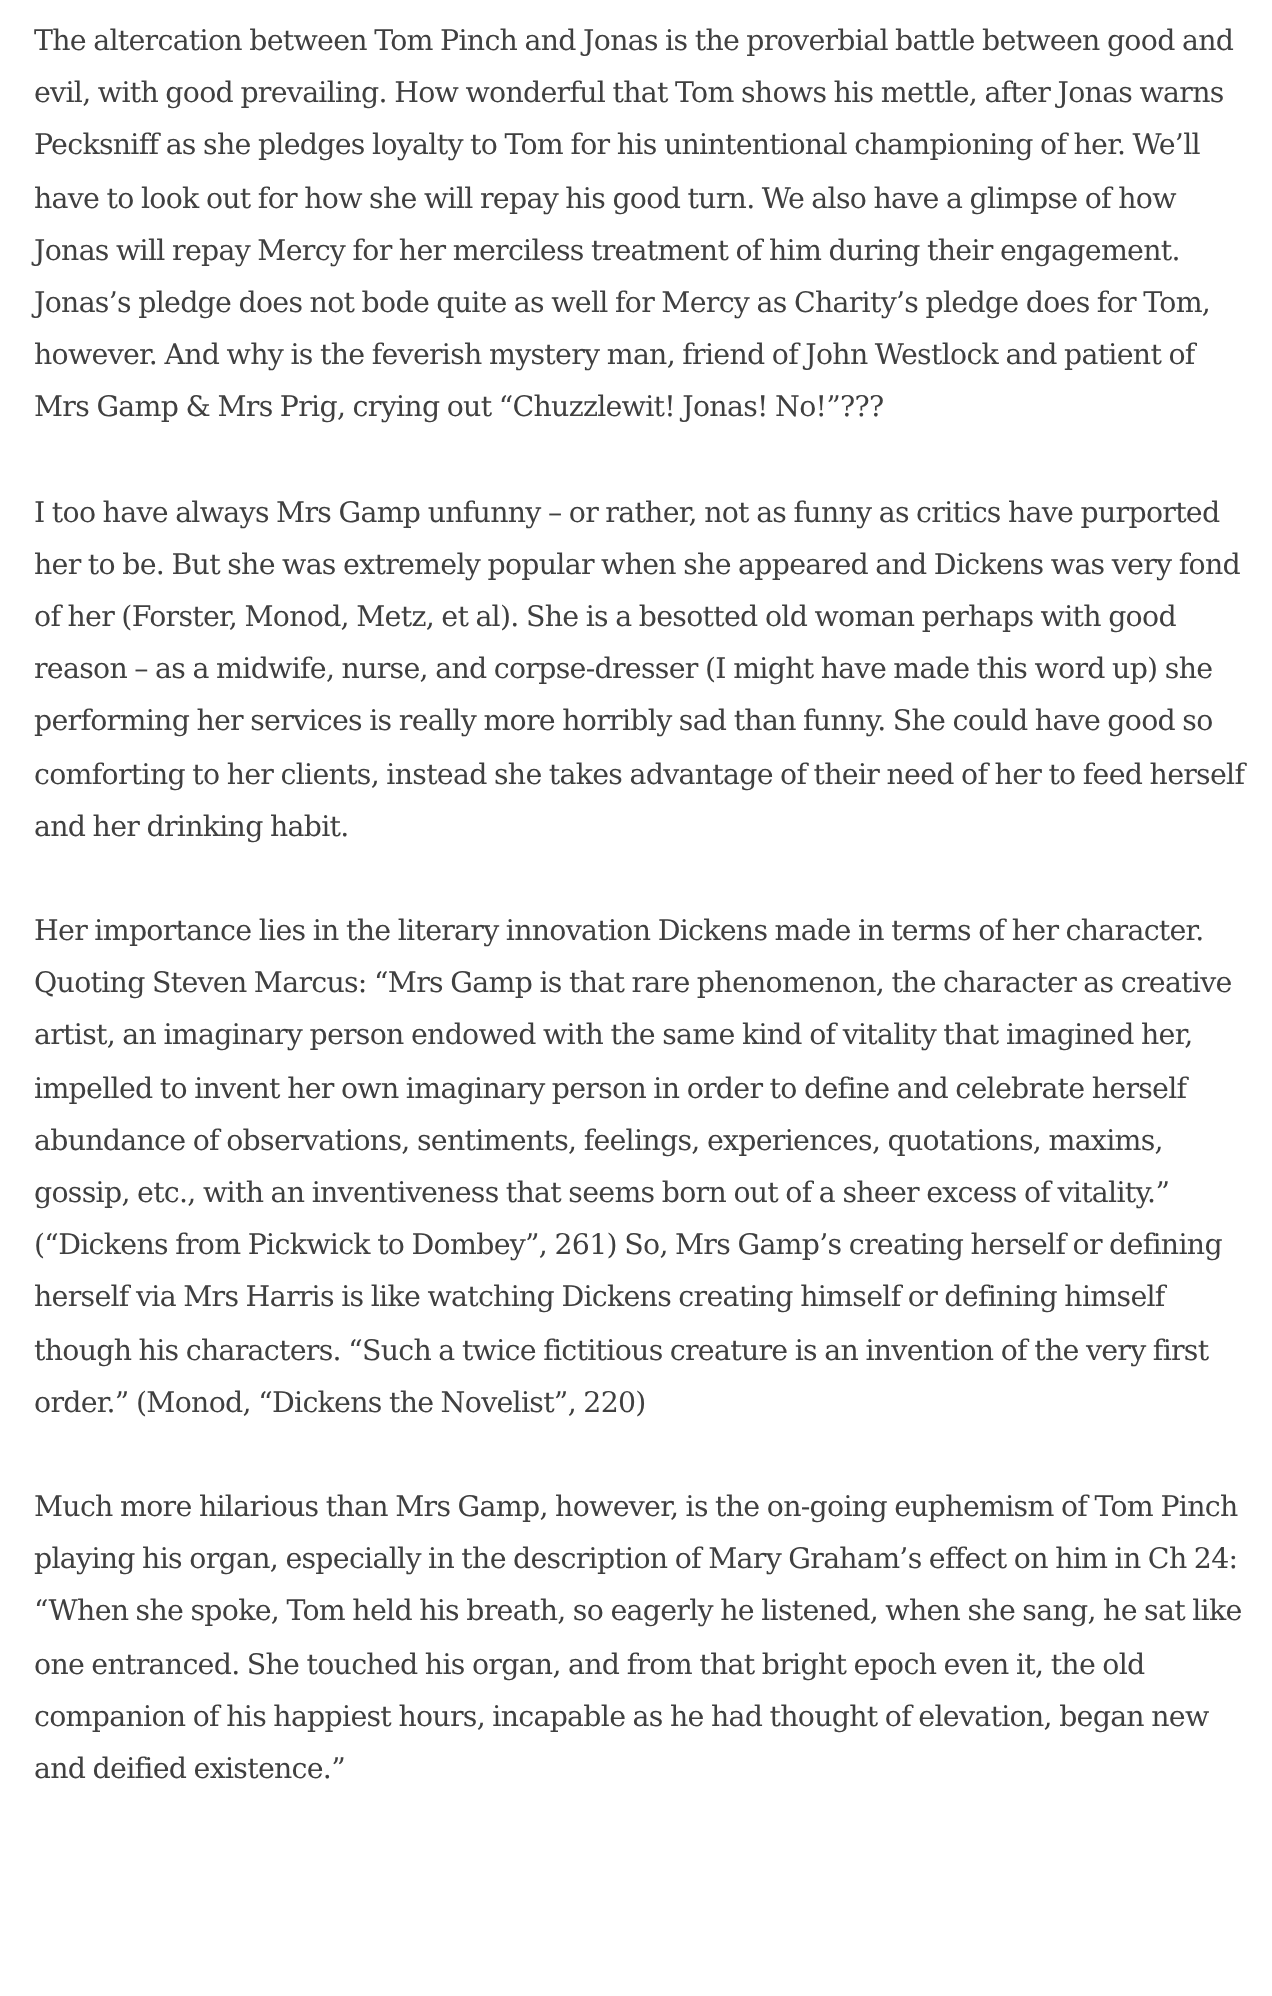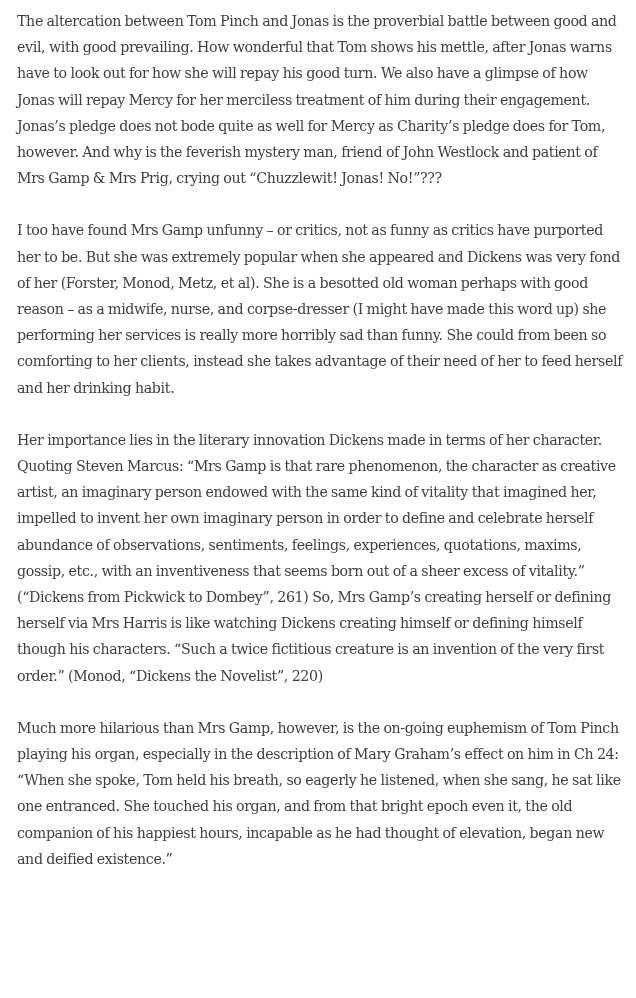--- a/index.html
+++ b/index.html
@@ -30,32 +30,33 @@
       white-space: nowrap;
     }
   </style>
 </head>
 <body>
 
 <div class="article">
   <p>
     <span class="line">The altercation between Tom Pinch and Jonas is the proverbial battle between good and</span>
     <span class="line">evil, with good prevailing. How wonderful that Tom shows his mettle, after Jonas warns</span>
+    <span class="line">Pecksniff as she pledges loyalty to Tom for his unintentional championing of her. We’ll</span>
     <span class="line">have to look out for how she will repay his good turn. We also have a glimpse of how</span>
     <span class="line">Jonas will repay Mercy for her merciless treatment of him during their engagement.</span>
     <span class="line">Jonas’s pledge does not bode quite as well for Mercy as Charity’s pledge does for Tom,</span>
     <span class="line">however. And why is the feverish mystery man, friend of John Westlock and patient of</span>
     <span class="line">Mrs Gamp &amp; Mrs Prig, crying out “Chuzzlewit! Jonas! No!”???</span>
   </p>
   <p>
-    <span class="line">I too have found Mrs Gamp unfunny – or critics, not as funny as critics have purported</span>
+    <span class="line">I too have always Mrs Gamp unfunny – or rather, not as funny as critics have purported</span>
     <span class="line">her to be. But she was extremely popular when she appeared and Dickens was very fond</span>
     <span class="line">of her (Forster, Monod, Metz, et al). She is a besotted old woman perhaps with good</span>
     <span class="line">reason – as a midwife, nurse, and corpse-dresser (I might have made this word up) she</span>
-    <span class="line">performing her services is really more horribly sad than funny. She could from been so</span>
+    <span class="line">performing her services is really more horribly sad than funny. She could have good so</span>
     <span class="line">comforting to her clients, instead she takes advantage of their need of her to feed herself</span>
     <span class="line">and her drinking habit.</span>
   </p>
   <p>
     <span class="line">Her importance lies in the literary innovation Dickens made in terms of her character.</span>
     <span class="line">Quoting Steven Marcus: “Mrs Gamp is that rare phenomenon, the character as creative</span>
     <span class="line">artist, an imaginary person endowed with the same kind of vitality that imagined her,</span>
     <span class="line">impelled to invent her own imaginary person in order to define and celebrate herself</span>
     <span class="line">abundance of observations, sentiments, feelings, experiences, quotations, maxims,</span>
     <span class="line">gossip, etc., with an inventiveness that seems born out of a sheer excess of vitality.”</span>

